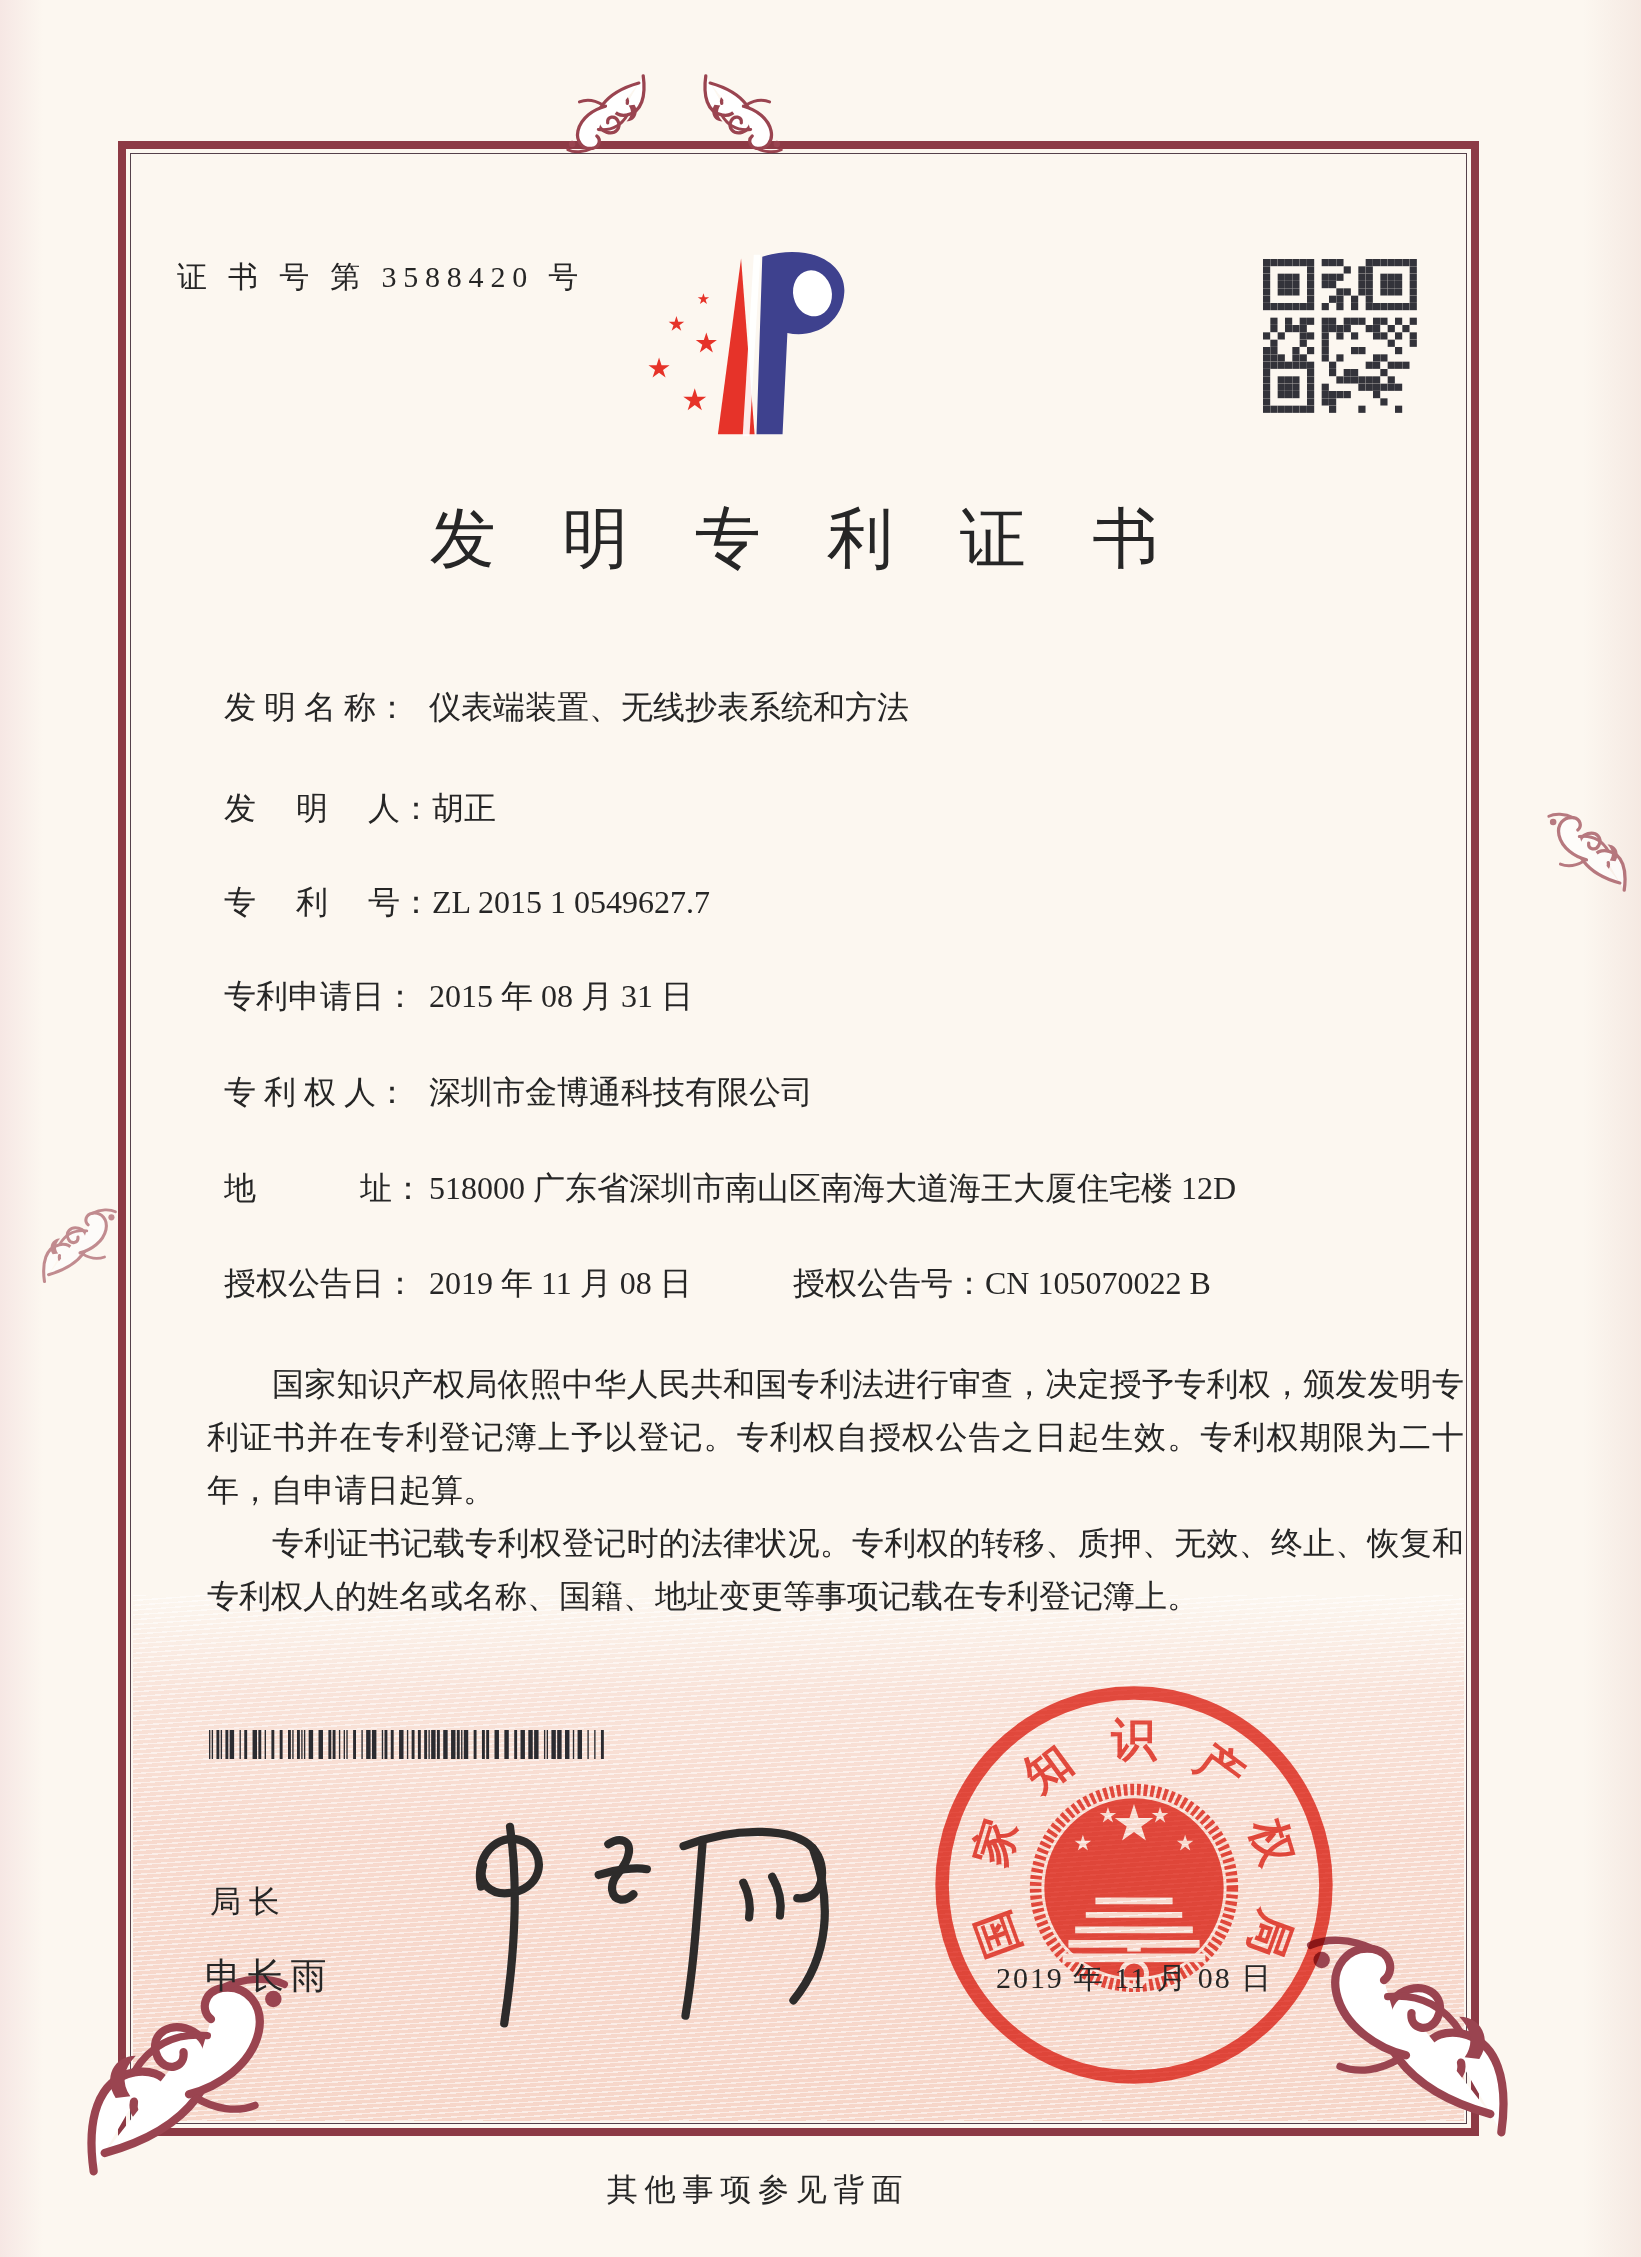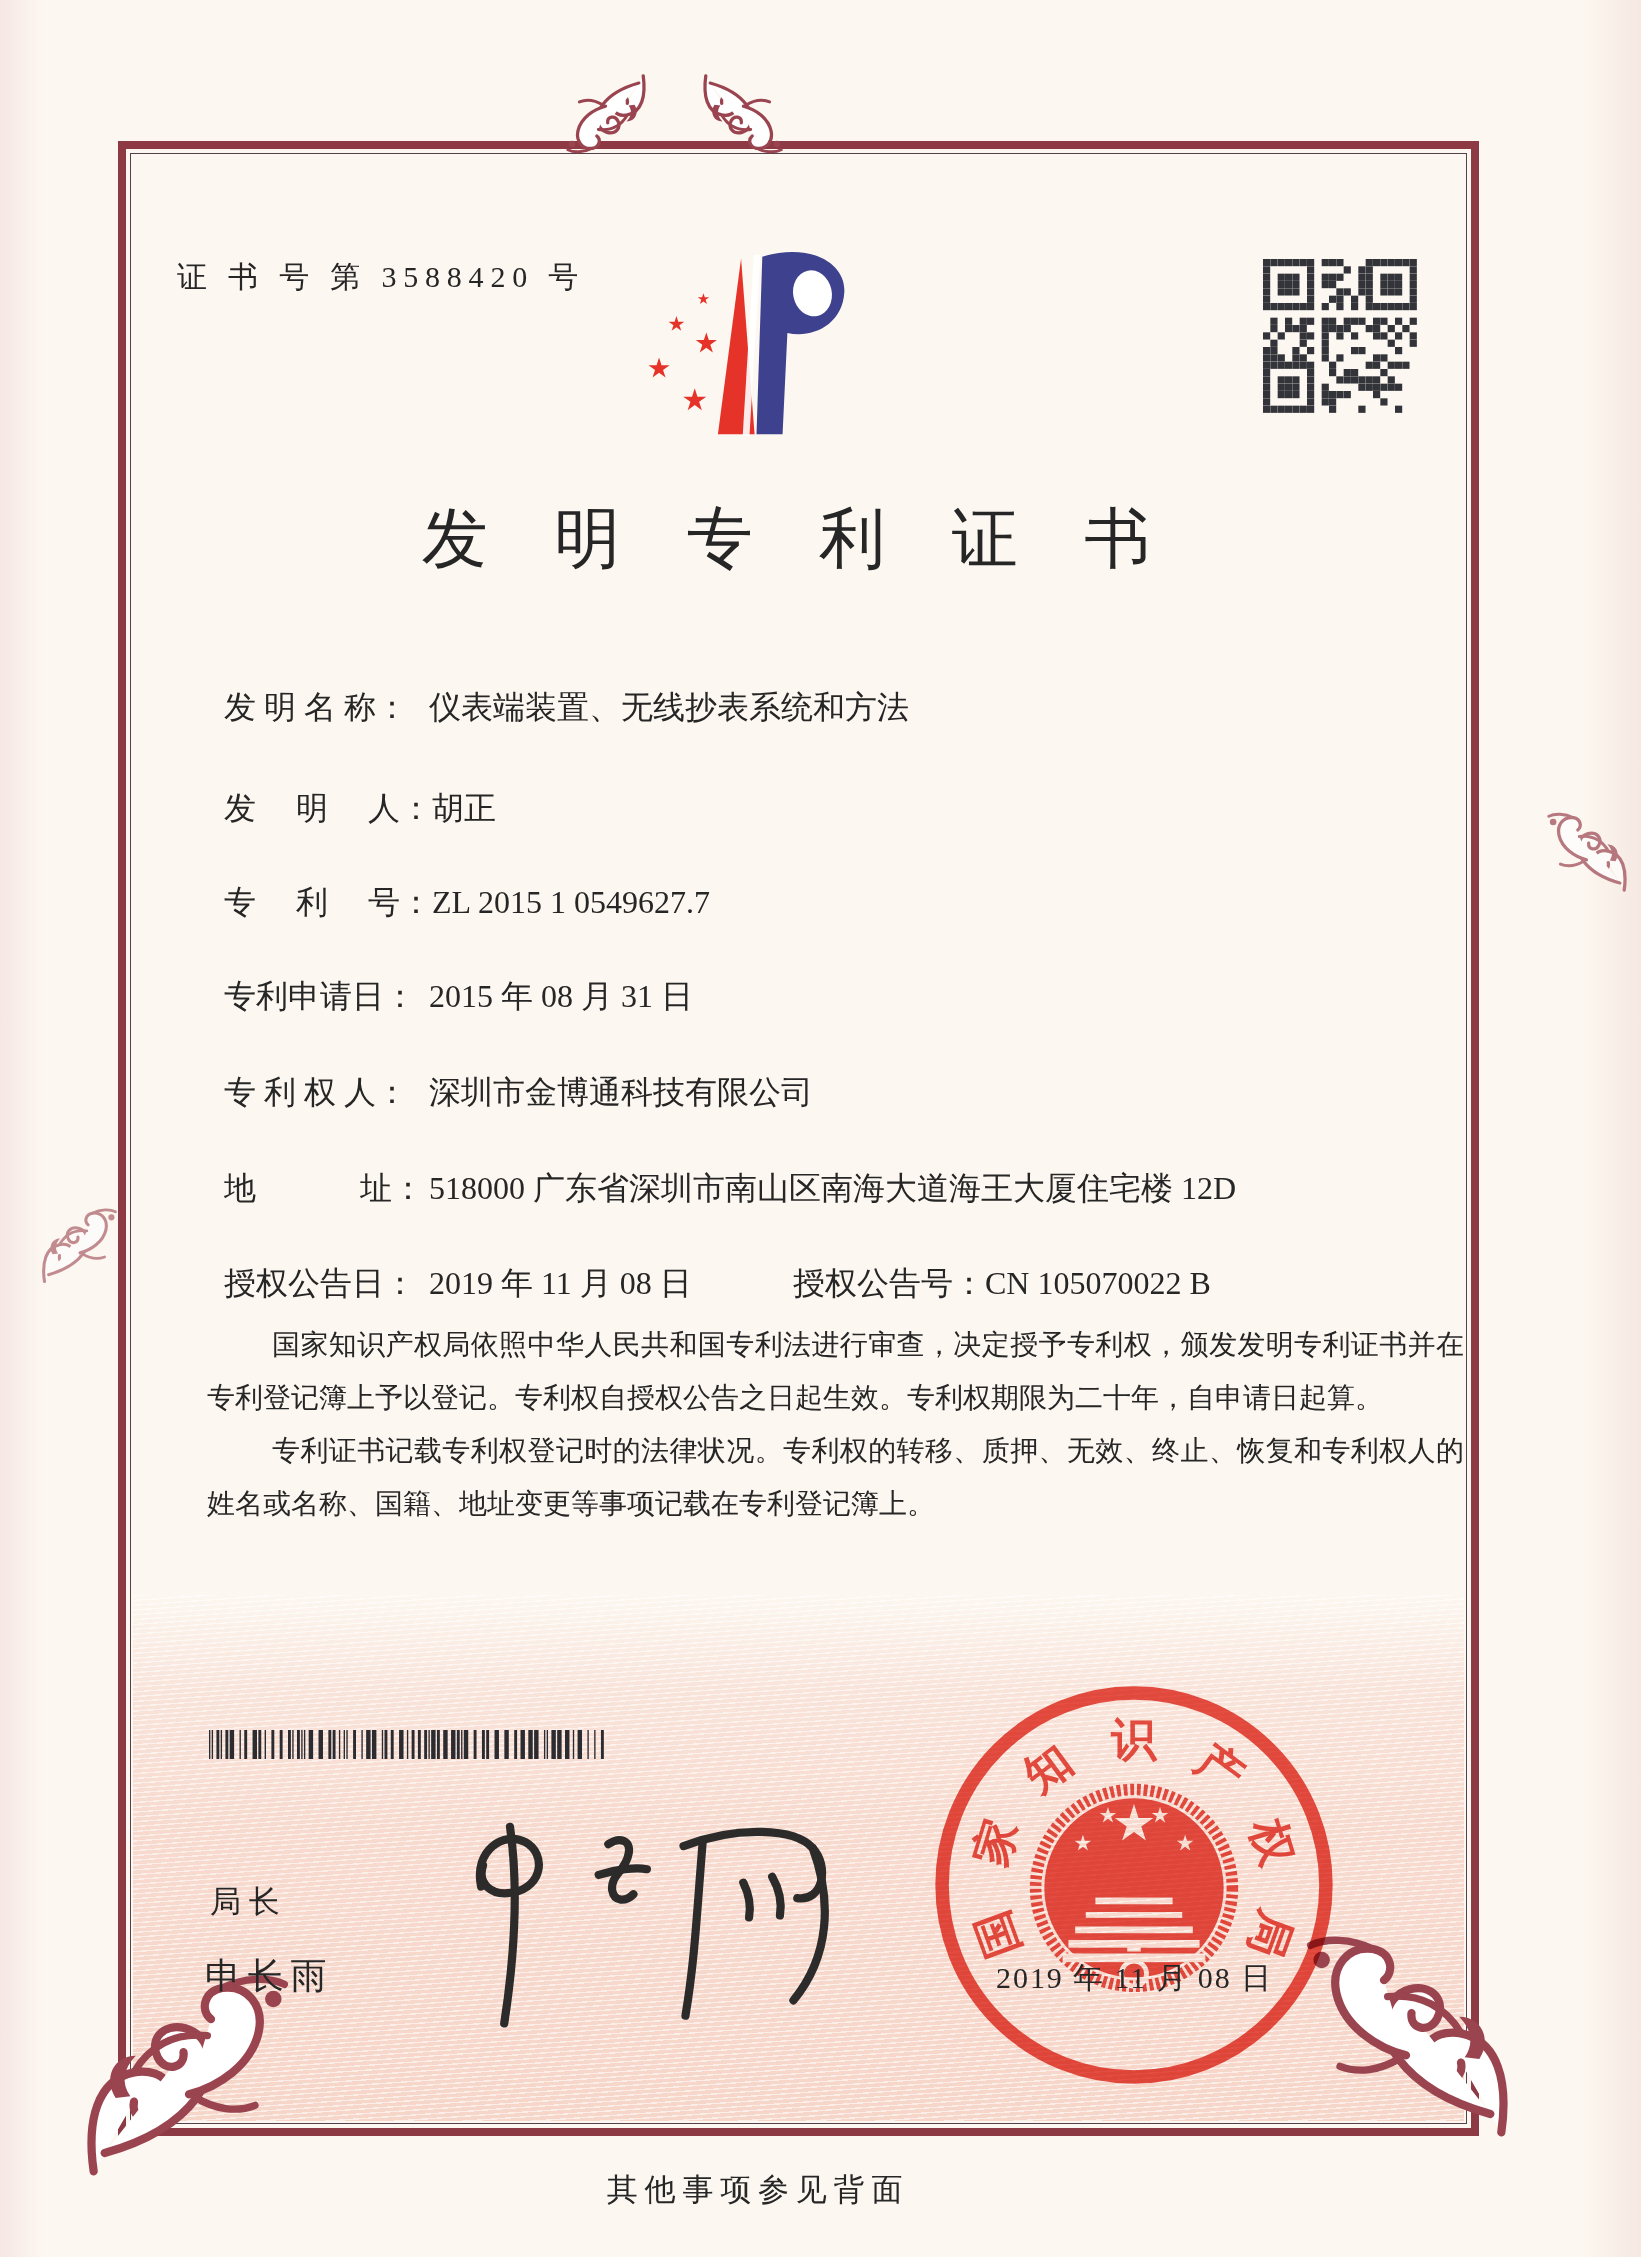--- a/index.html
+++ b/index.html
@@ -28,26 +28,26 @@
   .pink-zone{
     position:absolute;left:1.9px;right:1.9px;bottom:1.9px;height:526px;
     background:
       repeating-linear-gradient(176deg, rgba(255,255,255,.55) 0 1.4px, rgba(255,255,255,0) 1.4px 4.8px),
       linear-gradient(180deg, rgba(247,217,206,0) 0%, rgba(247,217,206,.65) 18%, rgba(247,216,204,.95) 45%, #f6d6c9 100%);
   }
   
   .abs{position:absolute;white-space:nowrap;}
   .cert-no{left:177px;top:257px;font-size:30px;letter-spacing:6.8px;}
   .title{left:118px;top:494px;width:1361px;text-align:center;
-         font-size:66px;letter-spacing:25px;white-space:nowrap;font-weight:500;}
+         font-size:66px;letter-spacing:25px;white-space:nowrap;font-weight:500;padding-left:8px;}
   .row{left:208px;width:1274px;font-size:32px;}
   .row .lab{display:inline-block;min-width:205px;margin-left:16px;}
   .row .pair2{position:absolute;left:585px;top:0;}
-  .paras{position:absolute;left:207px;top:1318px;width:1257px;
-         font-size:28px;line-height:53px;text-align:justify;}
+  .paras{position:absolute;left:207px;top:1358px;width:1257px;
+         font-size:32px;line-height:53px;text-align:justify;}
   .paras p{margin:0;text-indent:65px;}
   .officer-title{left:210px;top:1881px;font-size:31px;letter-spacing:7.7px;}
   .officer-name{left:205px;top:1952px;font-size:36px;letter-spacing:6.8px;}
   .seal-date{left:951px;top:1958px;width:367px;text-align:center;
              font-size:30px;letter-spacing:1.9px;font-weight:500;}
   .page-indicator{left:118px;top:2074px;width:1197px;text-align:center;font-size:26px;letter-spacing:2.9px;}
   .back-note{left:0;top:2169px;width:1516px;text-align:center;font-size:31px;letter-spacing:6.8px;}
   .gfx{position:absolute;}
   .seal-svg{mix-blend-mode:multiply;opacity:.95;}
   .orn{position:absolute;pointer-events:none;}

